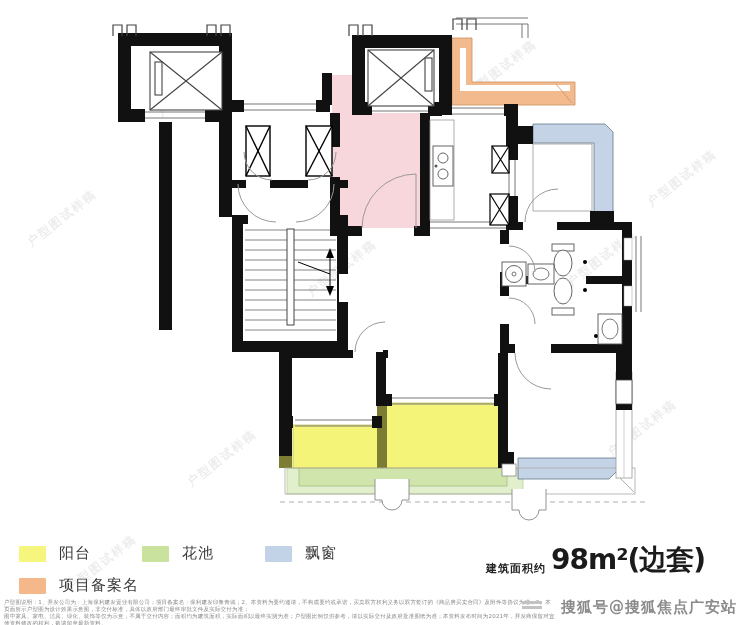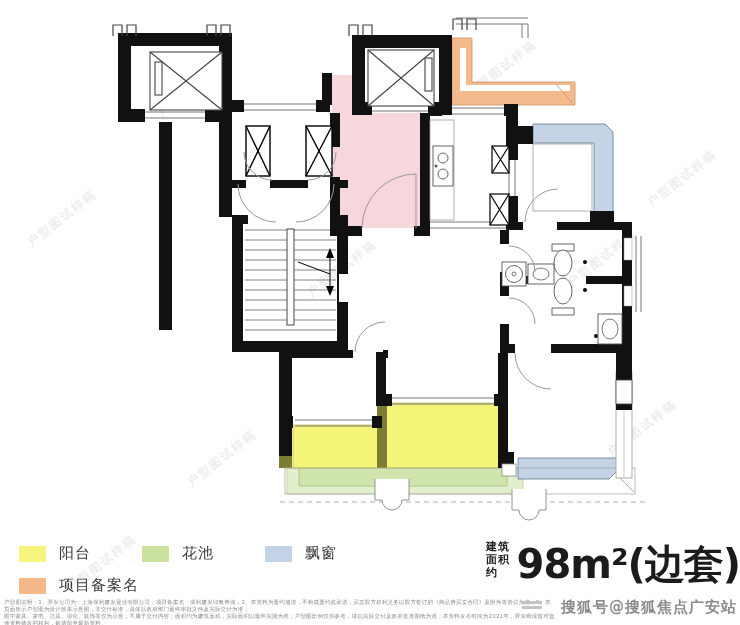--- a/index.html
+++ b/index.html
@@ -8,23 +8,23 @@
   .plan-wrap{position:absolute;left:0;top:0;width:740px;height:532px;}
   .wm{position:absolute;left:0;top:0;width:740px;height:625px;pointer-events:none;}
   .wm span{position:absolute;transform:rotate(-38deg);font-size:12px;letter-spacing:2px;
            color:rgba(70,70,70,0.10);white-space:nowrap;font-weight:bold;}
   .legend{position:absolute;left:19px;top:544px;}
   .legend-row{display:flex;margin-bottom:13px;}
   .legend-item{display:flex;align-items:center;width:123px;}
   .swatch{width:27px;height:16px;margin-right:13px;border-radius:1px;flex:0 0 auto;}
   .legend-label{font-size:15px;color:#3a3a3a;letter-spacing:1px;white-space:nowrap;}
   .area{position:absolute;left:486px;top:540px;display:flex;align-items:flex-end;}
-  .area-prefix{display:flex;flex-direction:column;justify-content:flex-end;margin-right:5px;padding-bottom:5px;}
+  .area-prefix{display:flex;flex-direction:row;justify-content:flex-end;margin-right:5px;padding-bottom:5px;}
   .area-prefix div{font-size:11px;line-height:13px;color:#222;font-weight:600;letter-spacing:1px;}
-  .area-value{font-size:40px;line-height:40px;color:#1b1b1b;font-weight:600;letter-spacing:-1px;white-space:nowrap;}
+  .area-value{font-size:28px;line-height:40px;color:#1b1b1b;font-weight:600;letter-spacing:-1px;white-space:nowrap;}
   .disclaimer{position:absolute;left:4px;top:599px;width:552px;font-size:5.5px;line-height:7px;
               color:#8a8a8a;letter-spacing:0.2px;}
   .sohu{position:absolute;right:3px;top:598px;font-size:15px;font-weight:bold;color:#8b8b8b;
         letter-spacing:1px;white-space:nowrap;
         text-shadow:-1px -1px 0 #fff,1px -1px 0 #fff,-1px 1px 0 #fff,1px 1px 0 #fff,0 0 2px #fff;text-align:right;}
   .sohu-mini{position:absolute;right:198px;top:601px;width:20px;}
   .sohu-mini i{display:block;height:3px;margin-bottom:2px;background:#c3c3c3;}
 </style>
 </head>
 <body>

